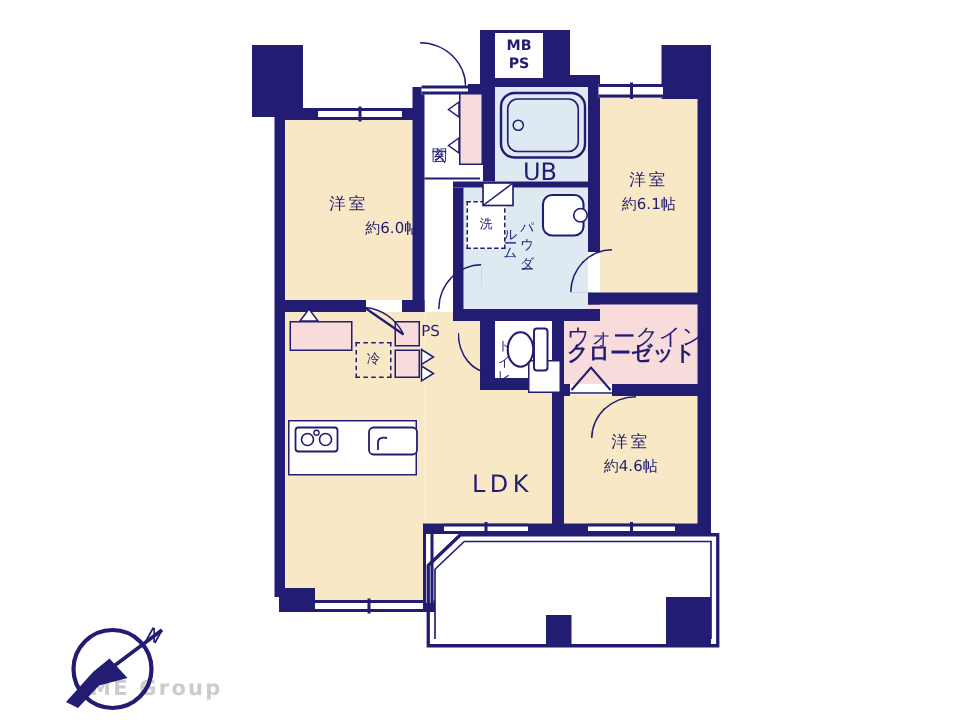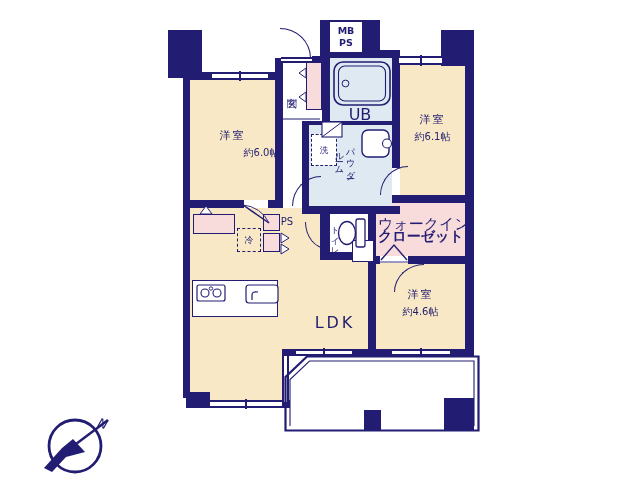--- a/index.html
+++ b/index.html
@@ -136,20 +136,21 @@
   <div class="lbl room-name" style="left:190px;top:129px;width:85px;">洋室</div>
   <div class="lbl room-size" style="left:190px;top:147px;width:85px;margin-left:29px;">約6.0帖</div>
   <div class="lbl room-name" style="left:400px;top:113px;width:65px;">洋室</div>
   <div class="lbl room-size" style="left:400px;top:131px;width:65px;">約6.1帖</div>
   <div class="lbl room-name" style="left:378px;top:288px;width:85px;">洋室</div>
   <div class="lbl room-size" style="left:378px;top:306px;width:85px;">約4.6帖</div>
   <div class="lbl ldk-name" style="left:283px;top:277px;width:104px;margin-top:36px;">LDK</div>
   <div class="lbl" style="left:378px;top:215px;width:85px;font-size:15px;">ウォークイン</div>
   <div class="lbl" style="left:378px;top:228px;width:85px;font-size:14px;font-weight:bold;">クローゼット</div>
 
+  <div class="lbl logo-text" style="left:60px;top:451px;">ME Group</div>
 
   <svg class="overlay" width="640" height="480" viewBox="0 0 640 480">
 
     <g>
       <path class="st" d="M285.5 430.5 V377 L307 356.5 H478.5 V430.5 Z" fill="#ffffff" stroke-width="2.2"></path>
       <path class="st" d="M290 426 V379.5 L309.5 361 H474 V426" stroke-width="1.1"></path>
       <rect class="sf" x="364" y="410" width="17" height="20"></rect>
       <rect class="sf" x="444" y="398" width="30" height="32"></rect>
     </g>
 

